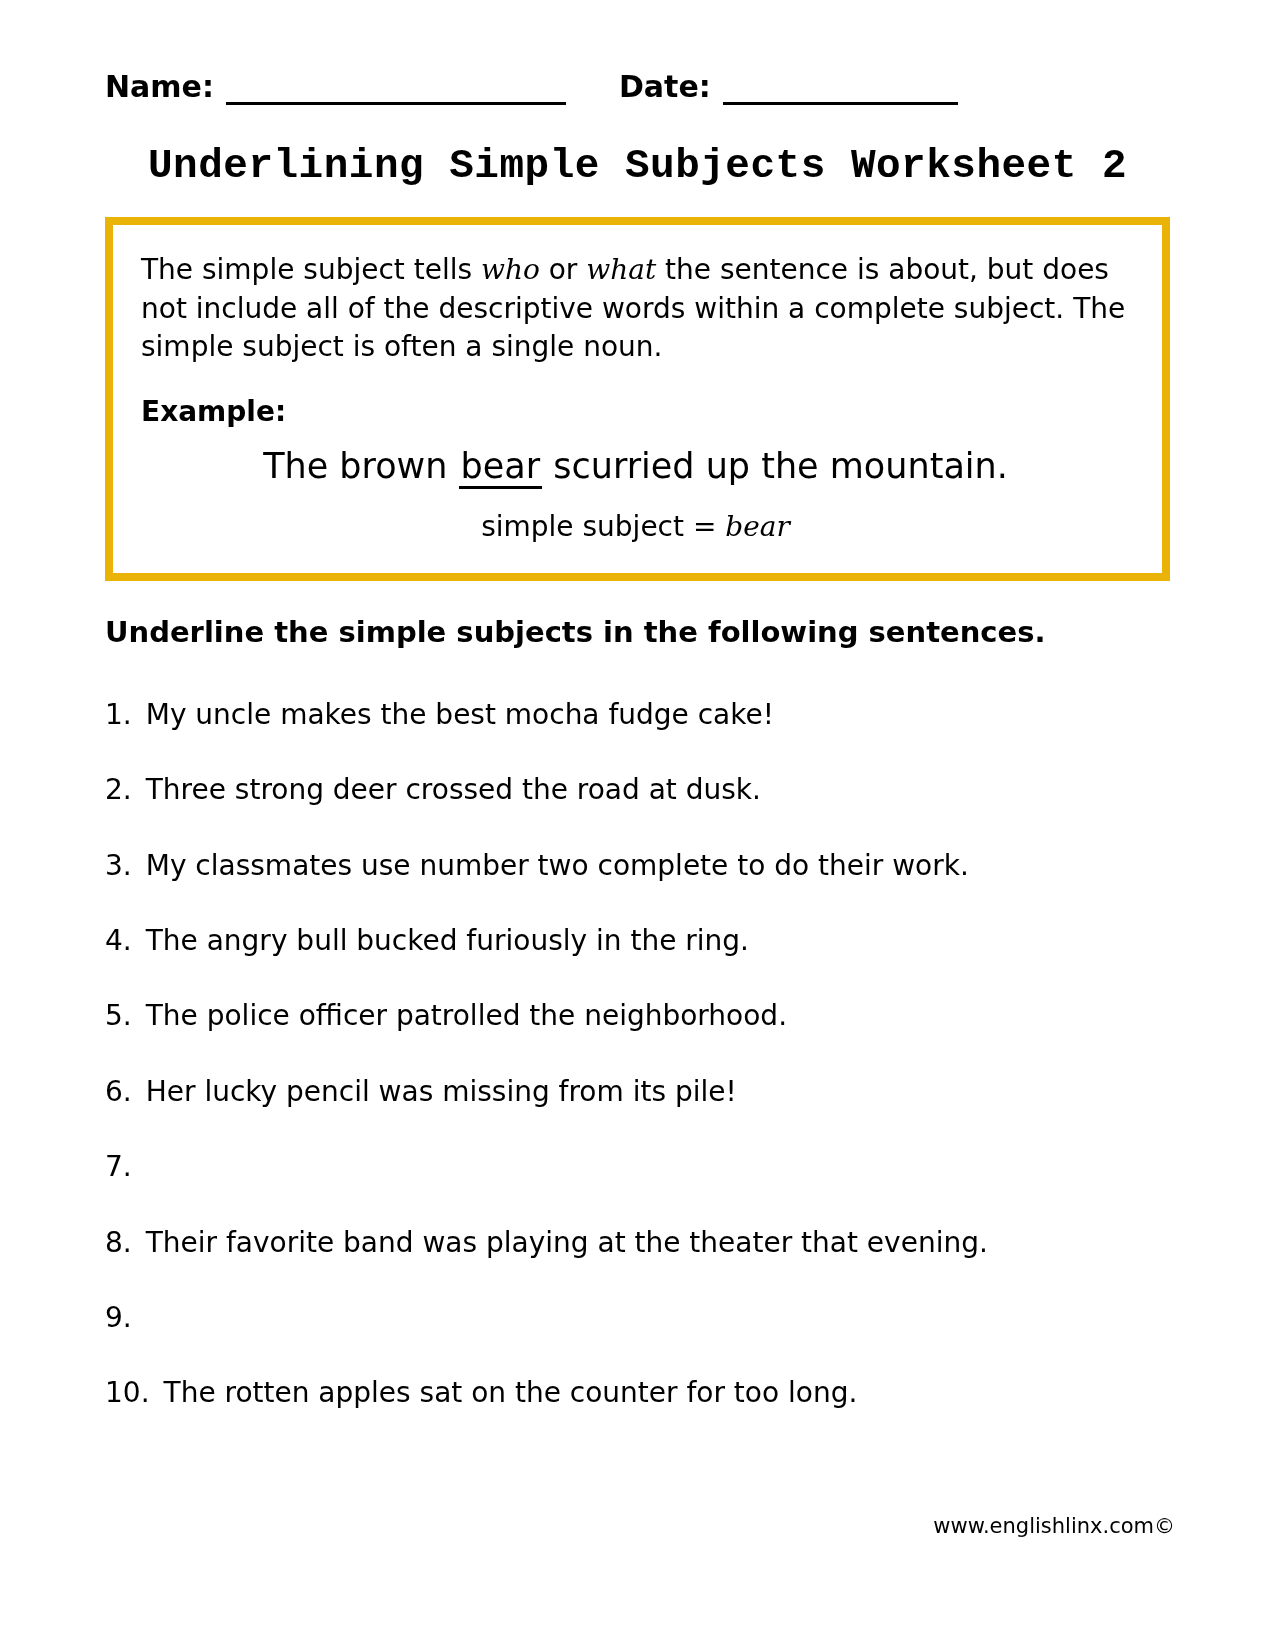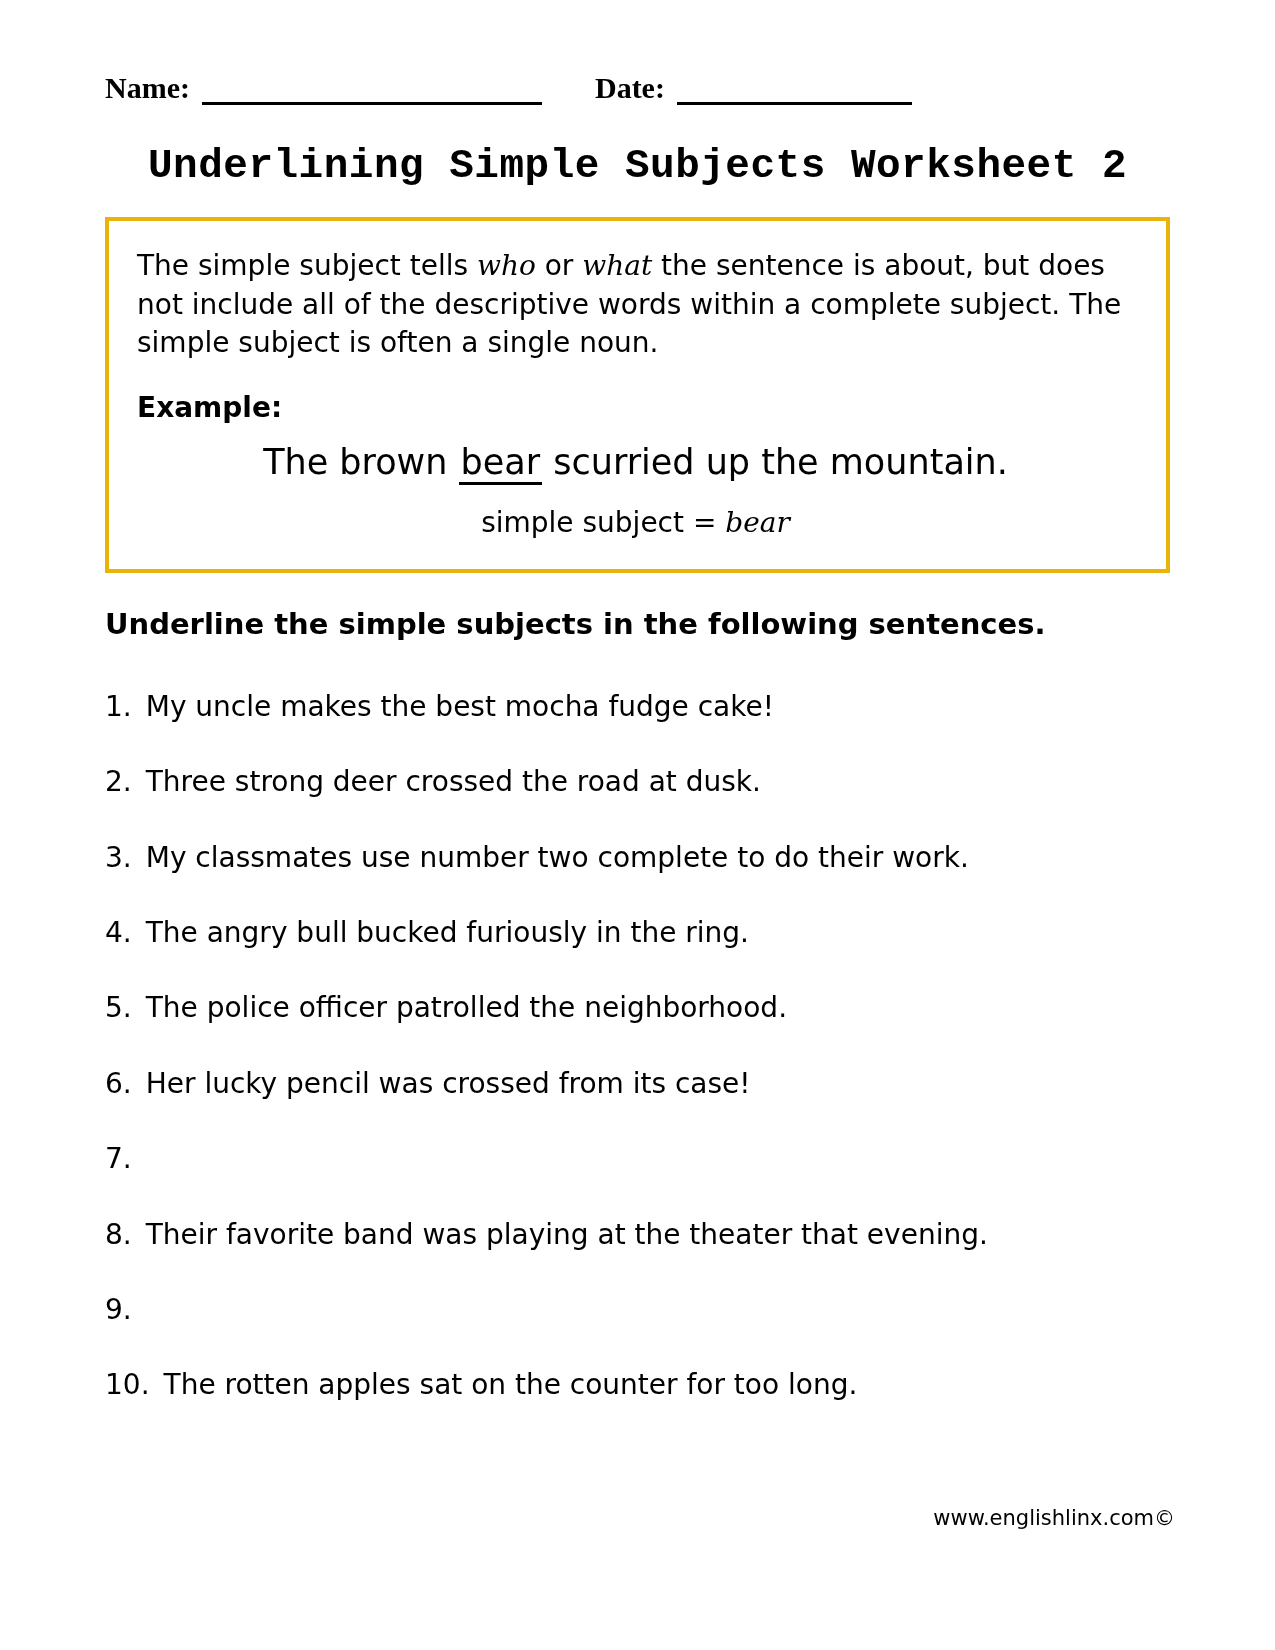--- a/index.html
+++ b/index.html
@@ -22,22 +22,21 @@
 
   
   .header-row {
     display: flex;
     align-items: flex-end;
     font-size: 30px;
     font-weight: bold;
   }
   .field-group {
     display: flex;
-    align-items: flex-end;
-    font-family: Liberation Serif, serif;
+    align-items: center;
   }
   .field-label {
     white-space: nowrap;
   }
   .blank-line {
     display: inline-block;
     border-bottom: 3px solid #000000;
     height: 34px;
     margin-left: 12px;
   }
@@ -50,21 +49,21 @@
     text-align: center;
     font-size: 41px;
     font-weight: bold;
     margin-top: 38px;
     letter-spacing: 0.5px;
     font-family: Liberation Mono, monospace;
   }
 
   
   .info-box {
-    border: 4px solid #eab308;
+    border: 8px solid #eab308;
     margin-top: 28px;
     padding: 26px 32px 30px 28px;
     box-sizing: border-box;
   }
   .box-desc {
     font-size: 28px;
     line-height: 1.38;
   }
   .em-word {
     font-style: italic;
@@ -110,21 +109,21 @@
   }
   .sentence-number {
     margin-right: 14px;
     white-space: nowrap;
   }
 
   
   .footer {
     position: absolute;
     right: 100px;
-    bottom: 120px;
+    bottom: 112px;
     font-size: 21px;
   }
 </style>
 </head>
 <body>
 
 <div class="page">
 
   <div class="header-row">
     <div class="field-group">
@@ -170,21 +169,21 @@
     <div class="sentence-item">
       <span class="sentence-number">4.</span>
       <span class="sentence-text">The angry bull bucked furiously in the ring.</span>
     </div>
     <div class="sentence-item">
       <span class="sentence-number">5.</span>
       <span class="sentence-text">The police officer patrolled the neighborhood.</span>
     </div>
     <div class="sentence-item">
       <span class="sentence-number">6.</span>
-      <span class="sentence-text">Her lucky pencil was crossed from its case!</span>
+      <span class="sentence-text">Her lucky pencil was missing from its pile!</span>
     </div>
     <div class="sentence-item">
       <span class="sentence-number">7.</span>
     </div>
     <div class="sentence-item">
       <span class="sentence-number">8.</span>
       <span class="sentence-text">Their favorite band was playing at the theater that evening.</span>
     </div>
     <div class="sentence-item">
       <span class="sentence-number">9.</span>

